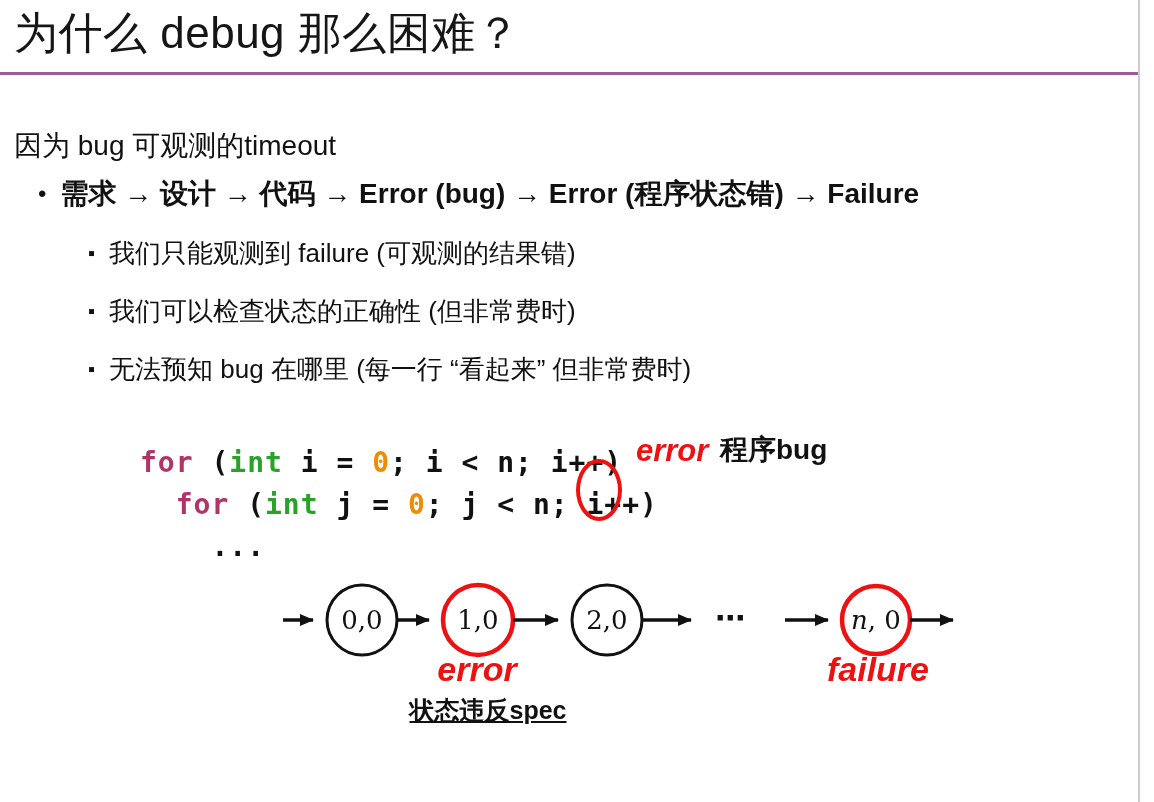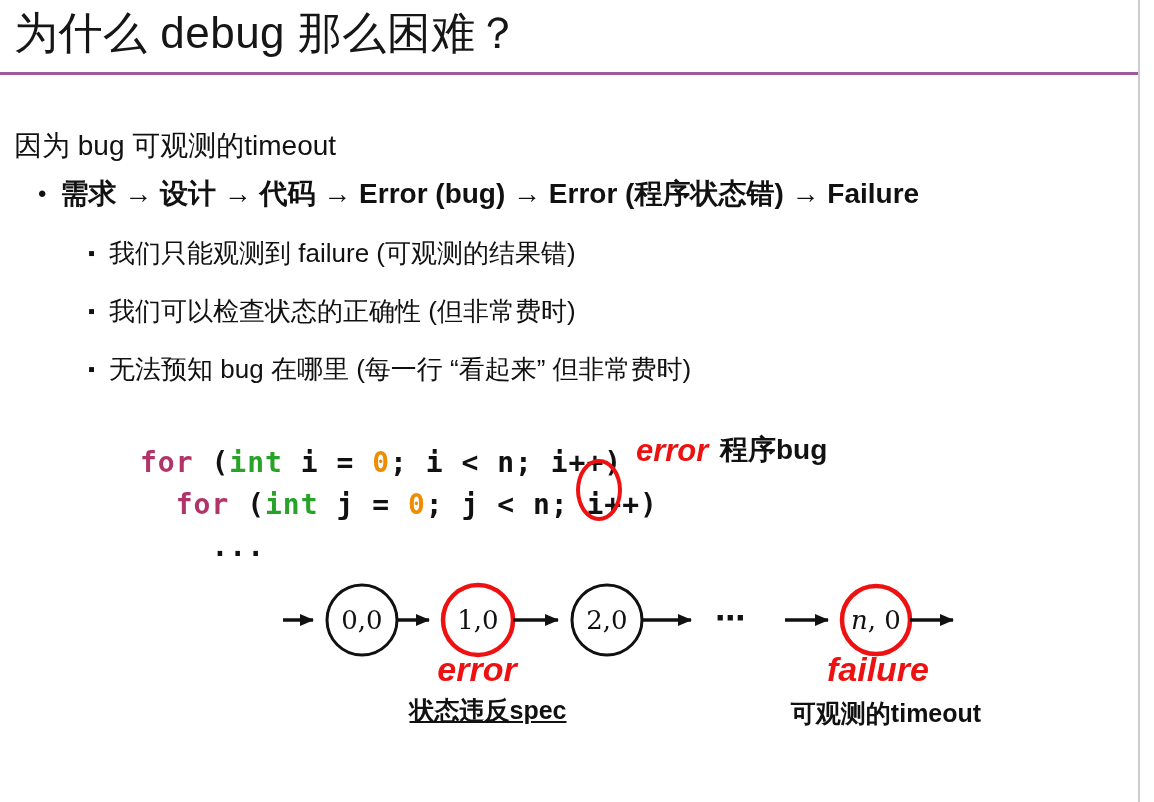--- a/index.html
+++ b/index.html
@@ -104,15 +104,14 @@
     <text x="455" y="50" text-anchor="middle" font-size="30" font-weight="bold" fill="#111" font-family="'DejaVu Sans',sans-serif">⋯</text>
     <line x1="510" y1="42" x2="553" y2="42" stroke="#111" stroke-width="3.5" marker-end="url(#ah)"></line>
     <circle cx="601" cy="42" r="34" fill="none" stroke="#ee1111" stroke-width="4.5"></circle>
     <text class="state-text" x="601" y="51" text-anchor="middle"><tspan font-style="italic">n</tspan><tspan>, 0</tspan></text>
     <line x1="635" y1="42" x2="678" y2="42" stroke="#111" stroke-width="3.5" marker-end="url(#ah)"></line>
   </svg>
 
   <div class="abs dlabel red-italic err-label">error</div>
   <div class="abs dlabel diagram-caption err-caption">状态违反spec</div>
   <div class="abs dlabel red-italic fail-label">failure</div>
-  <div class="abs dlabel diagram-caption fail-caption">可观测的timeout</div>
 
 </div>
 
 </body></html>

